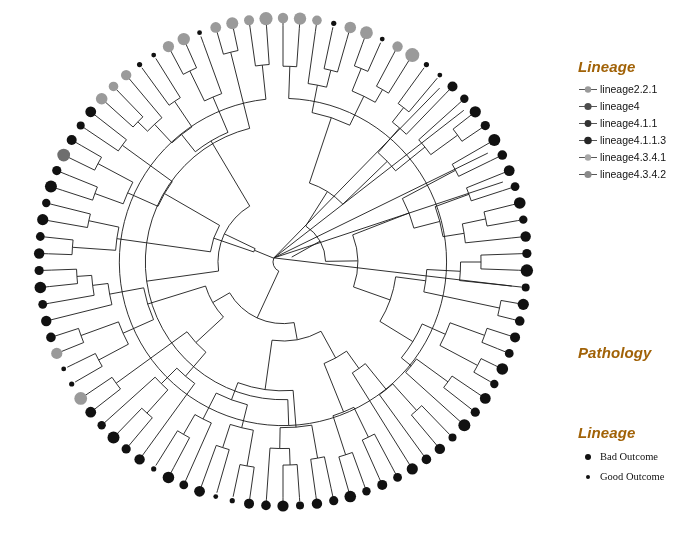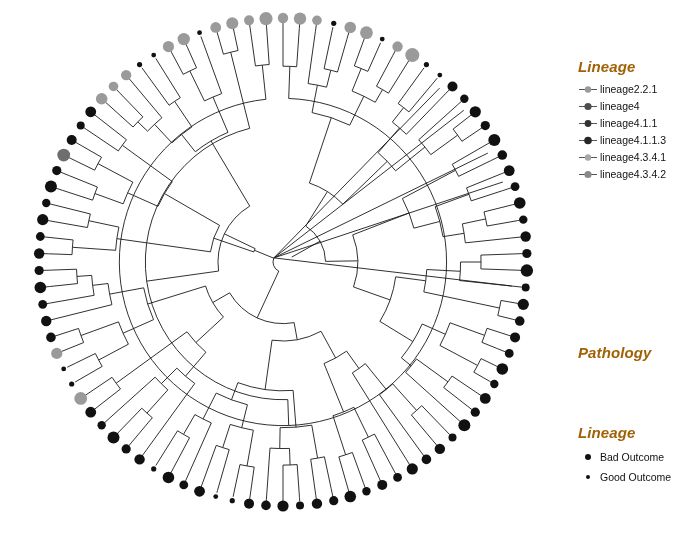--- a/index.html
+++ b/index.html
@@ -73,21 +73,21 @@
     line-height: 17px;
   }
   #lineage-block { top: 58px; }
   #pathology-block { top: 344px; }
   #outcome-block { top: 424px; }
   .path-row { height: 22px; }
   .path-row .legend-key { height: 22px; }
   .path-row .legend-label { line-height: 22px; }
   .out-row { height: 20px; }
   .out-row .legend-key { height: 20px; }
-  .out-row .legend-label { line-height: 20px; }
+  .out-row .legend-label { line-height: 20px; font-family: Liberation Serif, serif; }
 </style>
 </head>
 <body>
 
 <div id="root">
 
   <div id="tree-panel">
     <svg id="tree-svg" width="570" height="547" viewBox="0 0 570 547">
       <g id="tree-edges" fill="none" stroke="#1a1a1a" stroke-width="0.9">
           <path d="M 48.59 253.81 L 43.15 253.62" stroke-width="0.9"></path>

